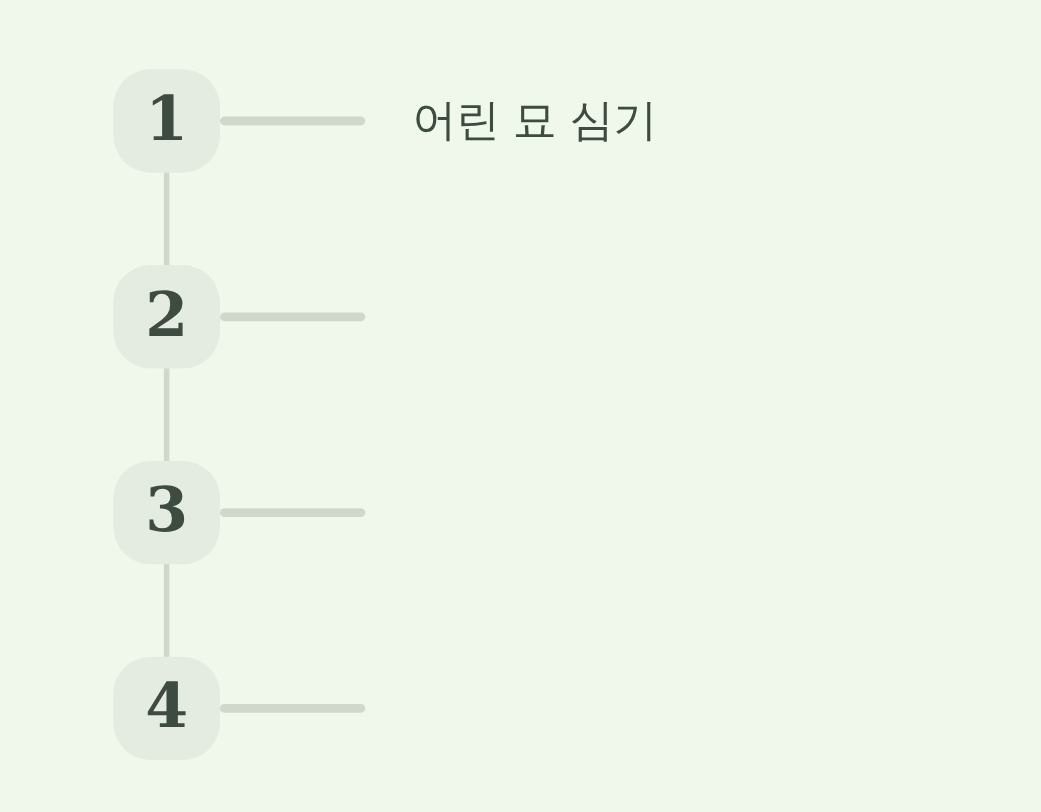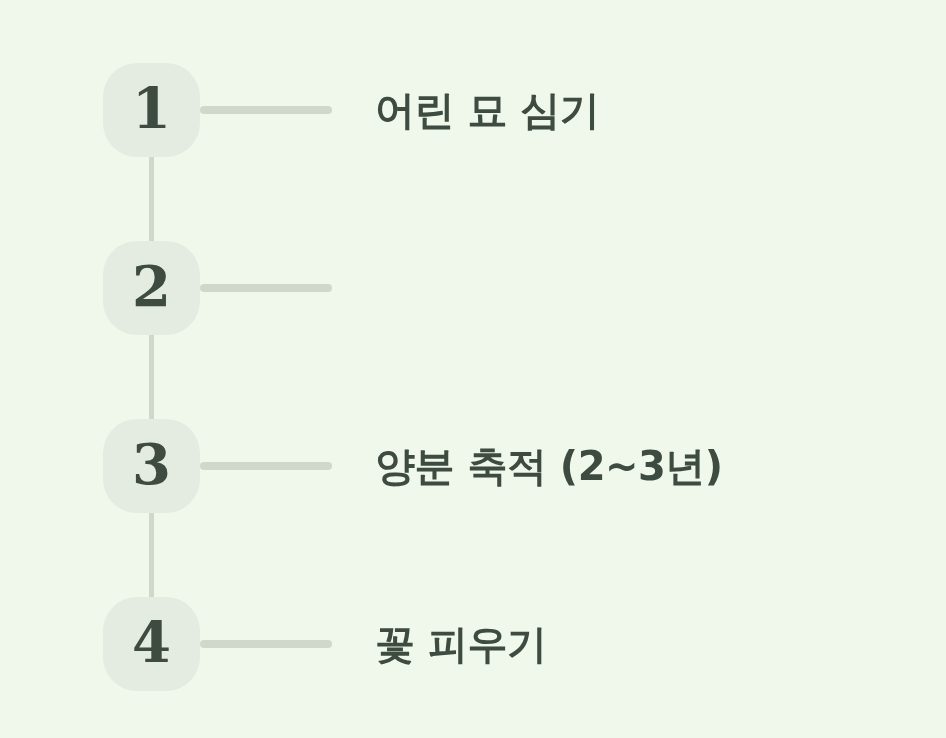--- a/index.html
+++ b/index.html
@@ -52,21 +52,21 @@
     padding-bottom:4px;
   }
   .hline{
     width:132px;height:8px;
     background:var(--line-color);
     border-radius:4px;
     flex:0 0 auto;
   }
   .label{
     margin-left:43px;
-    font-weight:700;
+    font-weight:400;
     font-size:40px;
     line-height:1.1;
     letter-spacing:-0.5px;
     color:var(--text-color);
     white-space:nowrap;
   }
 </style>
 </head>
 <body>
 
@@ -87,24 +87,22 @@
       <span class="num">2</span>
     </div>
     <div class="hline"></div>
   </div>
 
   <div class="step step-3">
     <div class="badge">
       <span class="num">3</span>
     </div>
     <div class="hline"></div>
-    <div class="label">양분 축적 (2~3년)</div>
   </div>
 
   <div class="step step-4">
     <div class="badge">
       <span class="num">4</span>
     </div>
     <div class="hline"></div>
-    <div class="label">꽃 피우기</div>
   </div>
 
 </div>
 
 </body></html>

